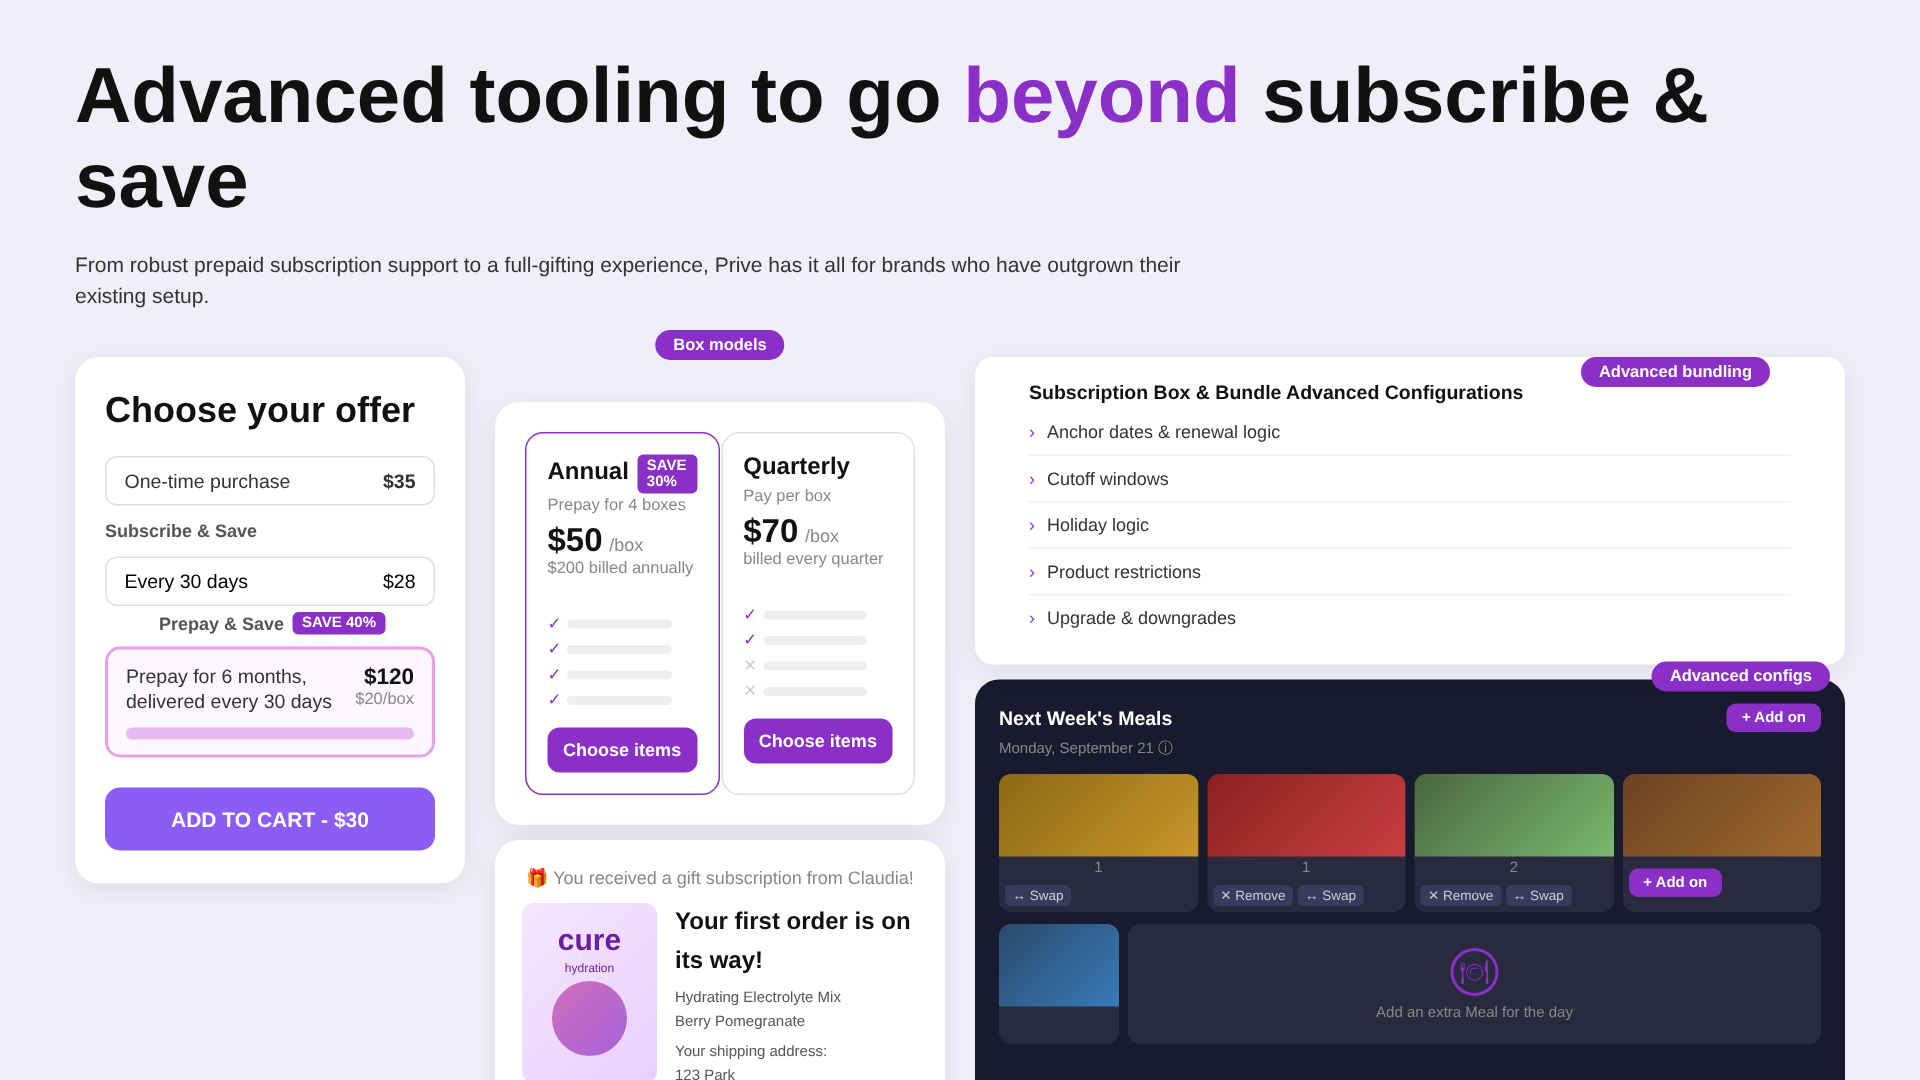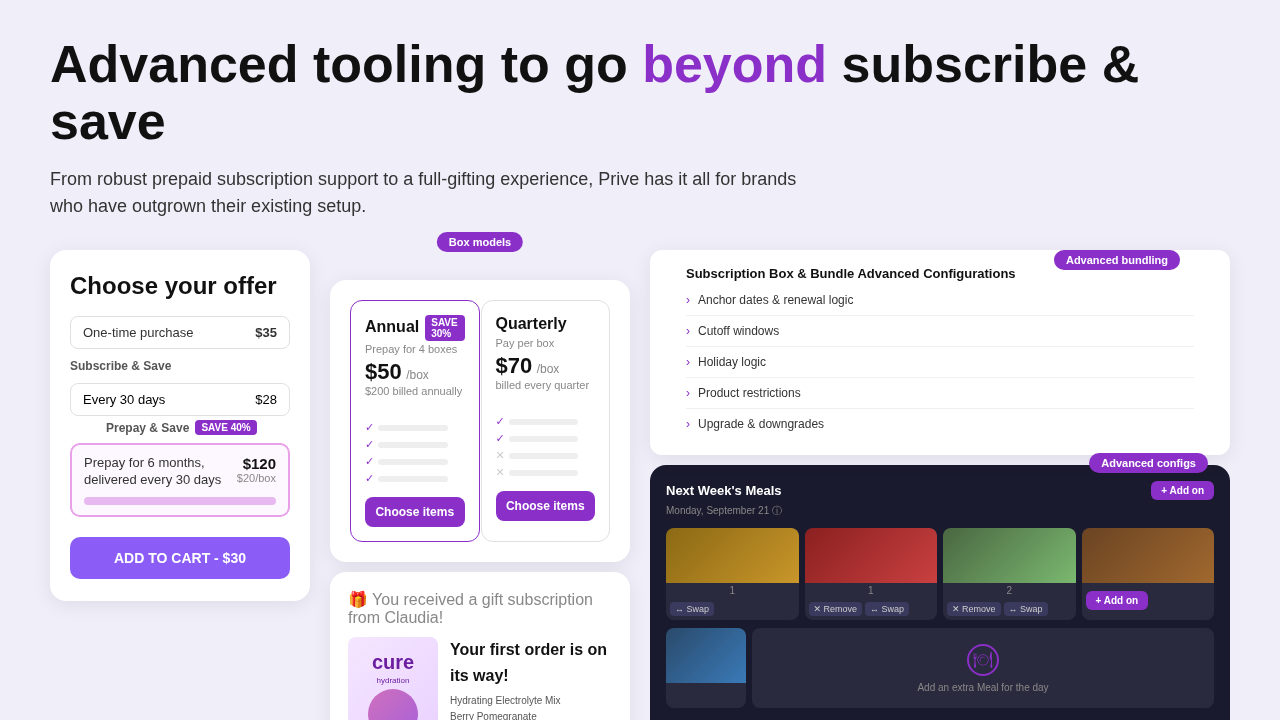--- a/index.html
+++ b/index.html
@@ -22,21 +22,21 @@
       font-size: 52px;
       font-weight: 800;
       color: #111;
       line-height: 1.1;
       margin-bottom: 16px;
     }
     .headline .highlight {
       color: #8b2fc9;
     }
     .subheadline {
-      font-size: 18px;
+      font-size: 14px;
       color: #333;
       max-width: 780px;
       line-height: 1.5;
       margin-bottom: 30px;
     }
 
     
     .content-area {
       display: flex;
       gap: 20px;
@@ -272,21 +272,21 @@
       padding: 18px;
       margin-top: 10px;
       box-shadow: 0 4px 20px rgba(0,0,0,0.08);
       font-size: 11px;
       color: #555;
     }
     .gift-card-header {
       display: flex;
       align-items: center;
       gap: 6px;
-      font-size: 16px;
+      font-size: 12px;
       color: #888;
       margin-bottom: 10px;
       justify-content: center;
     }
     .gift-inner {
       display: flex;
       gap: 12px;
     }
     .gift-image {
       width: 90px;
@@ -639,21 +639,21 @@
           <div class="config-item">
             <span class="chevron">›</span>
             <span>Product restrictions</span>
           </div>
           <div class="config-item">
             <span class="chevron">›</span>
             <span>Upgrade &amp; downgrades</span>
           </div>
         </div>
 
-        <div style="position:absolute; bottom:-16px; right:22px;">
+        <div style="position:absolute; bottom:-16px; right:10px;">
           <span class="pill-label" style="position:relative;">Advanced configs</span>
         </div>
       </div>
 
       <div class="meal-planner">
         <div class="meal-header">
           <span class="meal-title">Next Week's Meals</span>
           <button class="add-btn-small">+ Add on</button>
         </div>
         <div class="meal-date">Monday, September 21 ⓘ</div>

